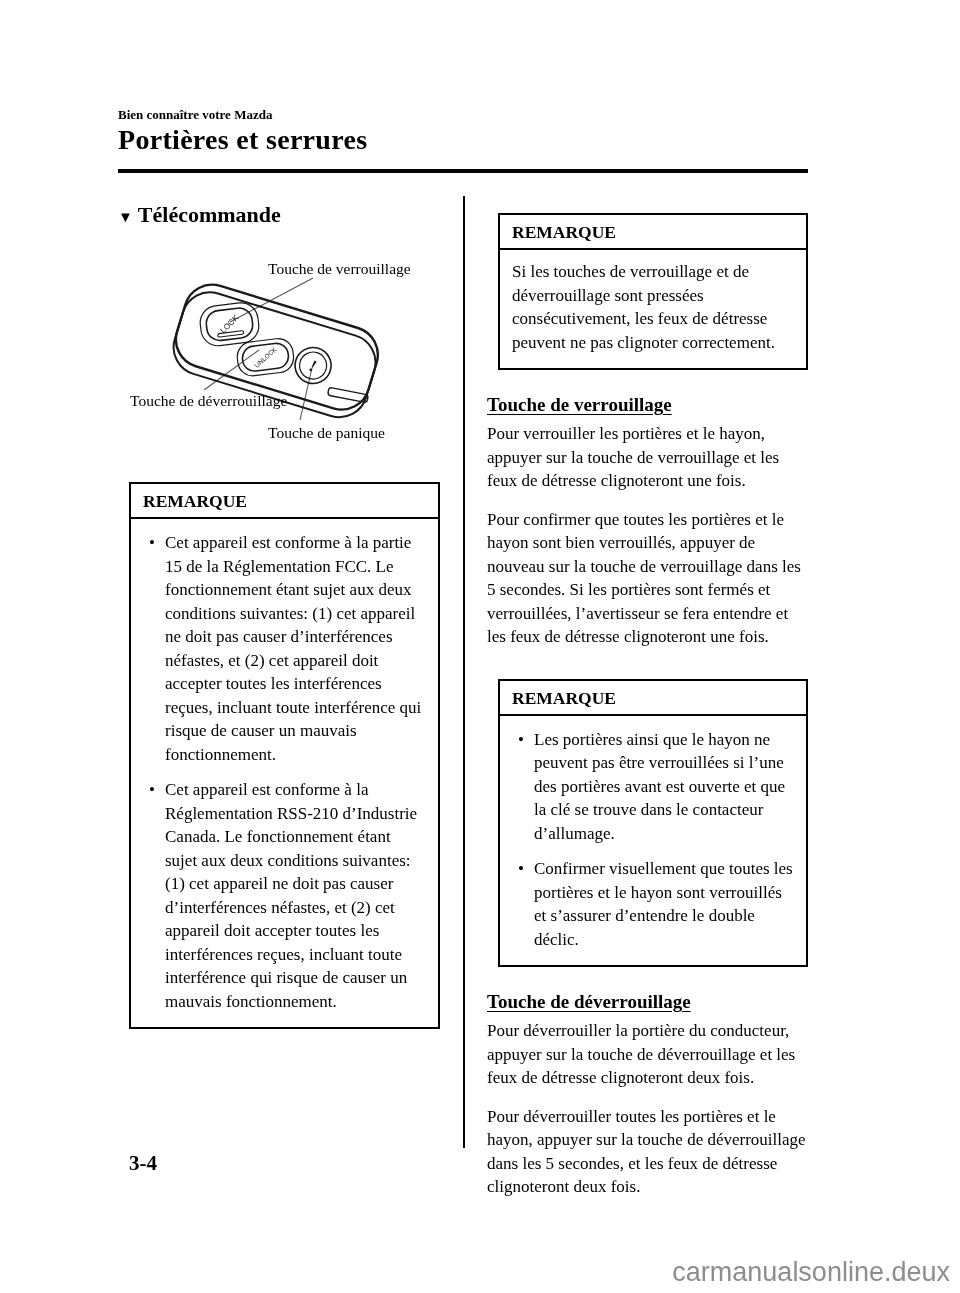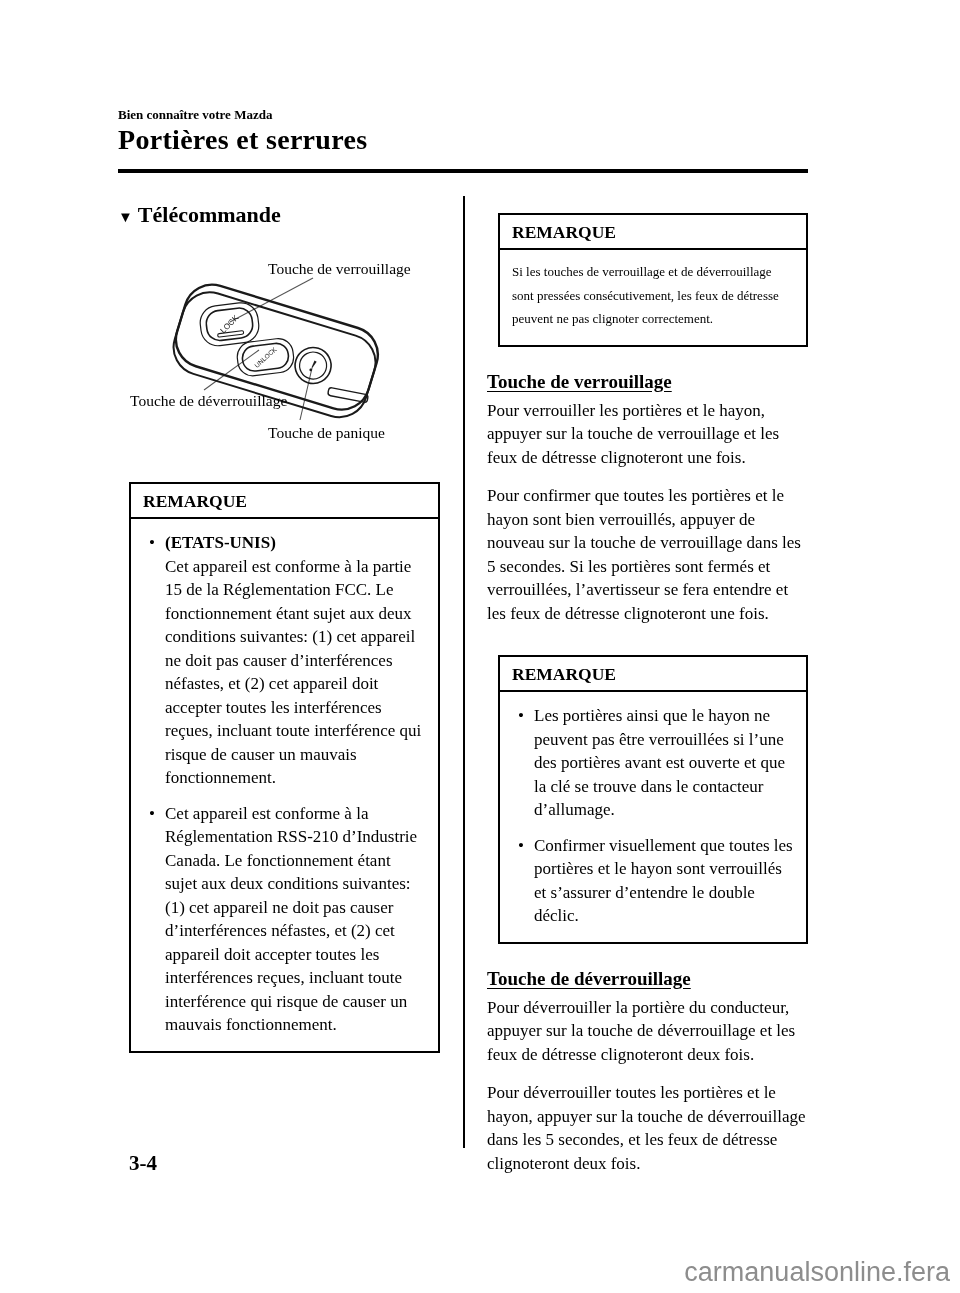--- a/index.html
+++ b/index.html
@@ -22,21 +22,21 @@
 
   .diagram { display:block; margin:22px 0 0 0; }
   .dlabel { font-family:"Liberation Serif", serif; font-size:15.5px; fill:#000; }
   .fob-line { stroke:#1a1a1a; fill:none; }
   .leader { stroke:#555; stroke-width:1.1; }
 
   .note-box { border:2px solid #000; margin-top:30px;margin-left:11px; }
   .note-box.flush { margin-top:0; }
   .note-title { font-weight:700; font-size:17.5px; padding:7px 12px 5px; border-bottom:2px solid #000; }
   .note-content { padding:10px 12px 14px 8px; }
-  .note-p { font-size:13px; line-height:23.5px; padding-left:4px; }
+  .note-p { font-size:17px; line-height:23.5px; padding-left:4px; }
   .bullet-item { display:flex; margin-top:12px; }
   .bullet-item:first-child { margin-top:2px; }
   .bullet-marker { width:26px; flex:none; text-align:center; font-size:17px; line-height:23.5px; }
   .bullet-content { flex:1; font-size:17px; line-height:23.5px; }
   .bullet-heading { font-weight:700; }
 
   .subheading { font-size:19px; font-weight:700; margin-top:24px; text-decoration:underline; text-underline-offset:3px; }
   .body-p { font-size:17px; line-height:23.5px; margin-top:6px; }
   .body-p + .body-p { margin-top:15px; }
 
@@ -96,21 +96,20 @@
       <text class="dlabel" x="12" y="156">Touche de déverrouillage</text>
       <text class="dlabel" x="150" y="188">Touche de panique</text>
     </svg>
 
     <div class="note-box">
       <div class="note-title">REMARQUE</div>
       <div class="note-content">
         <div class="bullet-item">
           <span class="bullet-marker">•</span>
           <div class="bullet-content">
-            <div class="bullet-heading">(ETATS-UNIS)</div>
             <div>Cet appareil est conforme à la partie 15 de la Réglementation FCC. Le fonctionnement étant sujet aux deux conditions suivantes: (1) cet appareil ne doit pas causer d’interférences néfastes, et (2) cet appareil doit accepter toutes les interférences reçues, incluant toute interférence qui risque de causer un mauvais fonctionnement.</div>
           </div>
         </div>
         <div class="bullet-item">
           <span class="bullet-marker">•</span>
           <div class="bullet-content">
             <div>Cet appareil est conforme à la Réglementation RSS-210 d’Industrie Canada. Le fonctionnement étant sujet aux deux conditions suivantes: (1) cet appareil ne doit pas causer d’interférences néfastes, et (2) cet appareil doit accepter toutes les interférences reçues, incluant toute interférence qui risque de causer un mauvais fonctionnement.</div>
           </div>
         </div>
       </div>
@@ -143,14 +142,14 @@
         </div>
       </div>
     </div>
 
     <h3 class="subheading">Touche de déverrouillage</h3>
     <p class="body-p">Pour déverrouiller la portière du conducteur, appuyer sur la touche de déverrouillage et les feux de détresse clignoteront deux fois.</p>
     <p class="body-p">Pour déverrouiller toutes les portières et le hayon, appuyer sur la touche de déverrouillage dans les 5 secondes, et les feux de détresse clignoteront deux fois.</p>
   </section>
 
   <div class="page-number">3-4</div>
-  <div class="watermark">carmanualsonline.fera</div>
+  <div class="watermark">carmanualsonline.deux</div>
 </div>
 
 </body></html>

